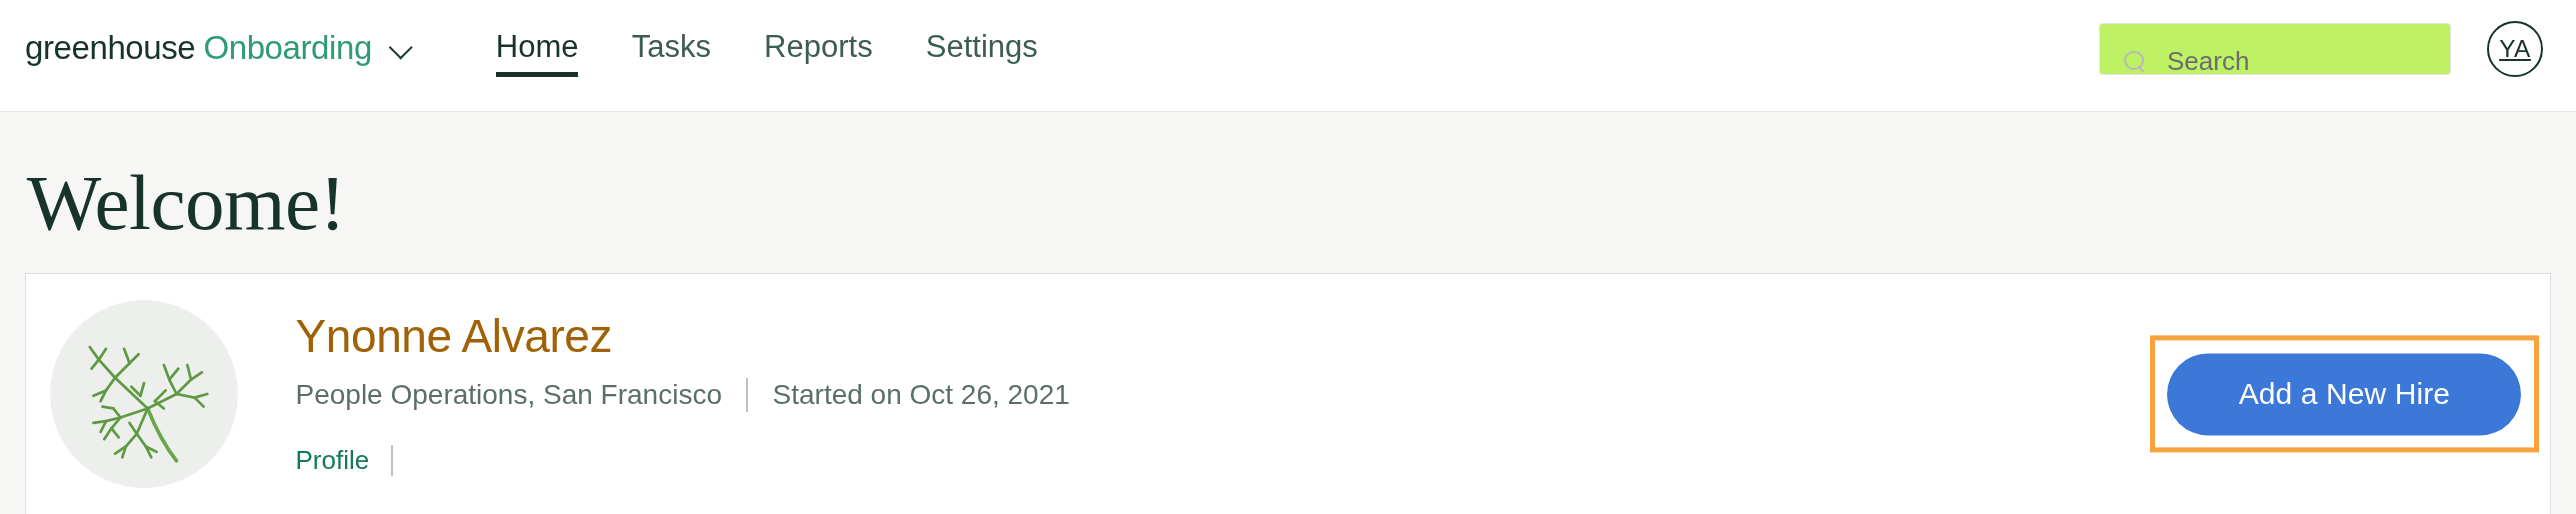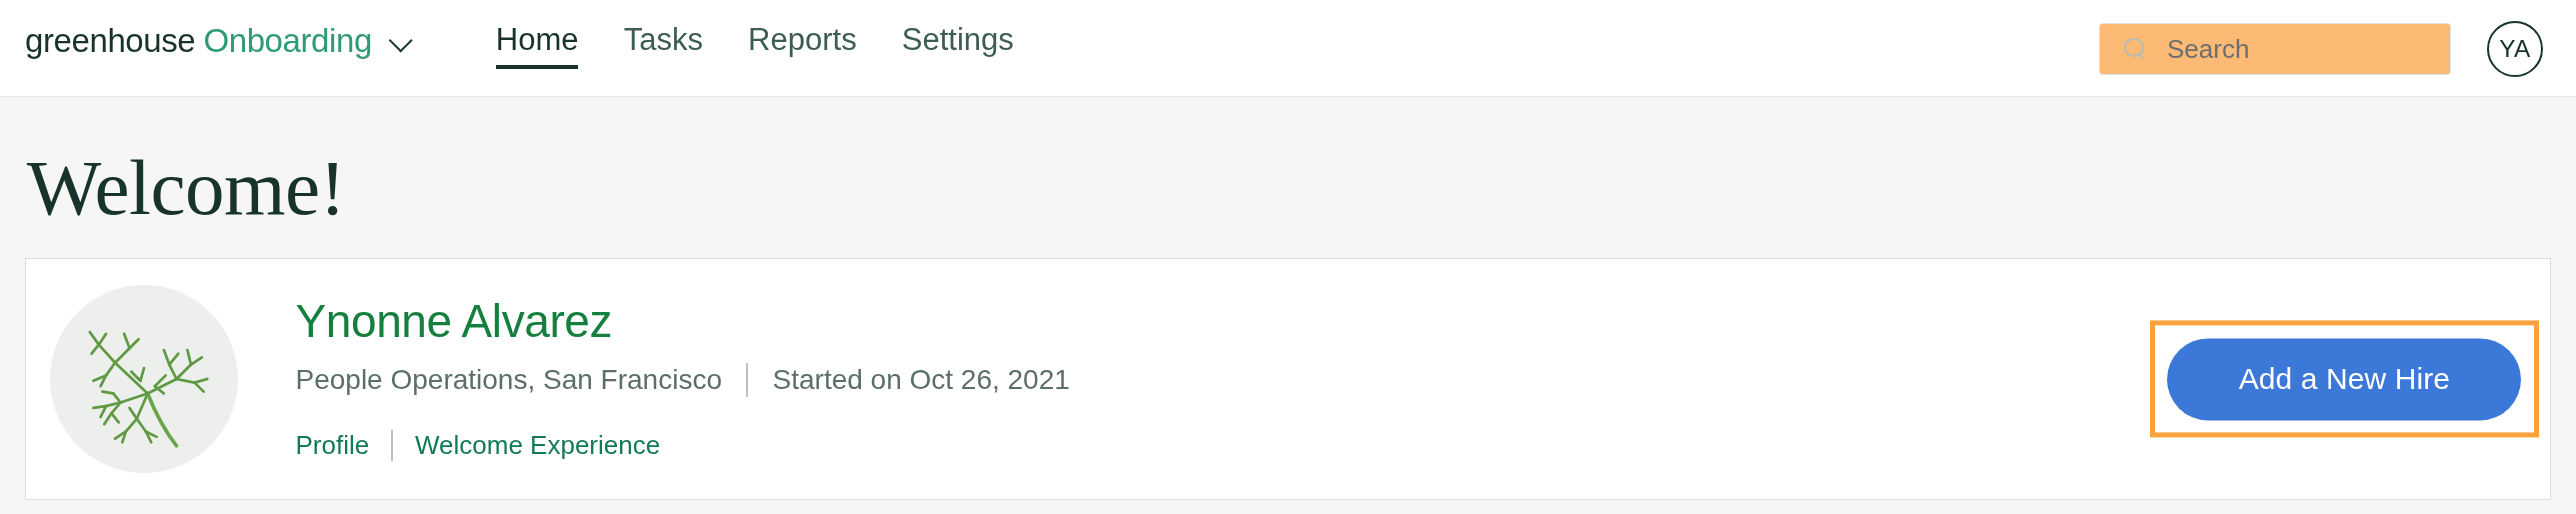--- a/index.html
+++ b/index.html
@@ -13,21 +13,21 @@
   body {
     background: #f6f6f5;
     font-family: "Liberation Sans", sans-serif;
     color: #1d3b32;
     -webkit-font-smoothing: antialiased;
   }
 
   
   .header {
     position: relative;
-    height: 97px;
+    height: 112px;
     background: #ffffff;
     border-bottom: 1.8px solid #e3e7e5;
     display: flex;
     align-items: center;
     padding: 0 0 16px 25px;
   }
 
   .brand {
     display: flex;
     align-items: center;
@@ -61,21 +61,21 @@
     width: 15.4px;
     height: 15.4px;
     border-right: 2.7px solid #1d3b32;
     border-bottom: 2.7px solid #1d3b32;
     transform: rotate(45deg);
   }
 
   .nav {
     display: flex;
     align-items: center;
-    gap: 0;
+    gap: 8px;
     margin-left: 58px;
     flex: 0 0 auto;
   }
 
   .nav-tab {
     position: relative;
     font-size: 31px;
     line-height: 1;
     color: #3d5c52;
     padding: 12.6px 22.6px 14.5px 22.6px;
@@ -101,23 +101,23 @@
     display: flex;
     align-items: center;
     gap: 0;
   }
 
   .search-box {
     width: 352px;
     height: 52px;
     border: 1.8px solid #e0e5e2;
     border-radius: 3.6px;
-    background: #fdba74;
-    display: flex;
-    align-items: center;
+    background: #bef264;
+    display: flex;
+    align-items: flex-end;
     padding: 0 14.5px 0 23.5px;
     cursor: text;
   }
 
   .search-icon {
     width: 23.5px;
     height: 23.5px;
     flex: 0 0 auto;
     position: relative;
     margin-right: 20px;
@@ -155,20 +155,21 @@
     color: #17332b;
     font-size: 24.4px;
     letter-spacing: 0.5px;
     display: flex;
     align-items: center;
     justify-content: center;
     cursor: pointer;
     margin-left: 36px;
     margin-right: 33px;
     flex: 0 0 auto;
+    text-decoration: underline;
   }
 
   
   .page {
     padding: 0 25px;
   }
 
   .page-title {
     font-family: "Liberation Serif", serif;
     font-size: 79px;
@@ -202,21 +203,21 @@
 
   .hire-info {
     margin-left: 58px;
     flex: 1 1 auto;
     min-width: 0;
   }
 
   .hire-name {
     font-size: 46px;
     line-height: 1.05;
-    color: #15803d;
+    color: #a16207;
     letter-spacing: -0.4px;
     white-space: nowrap;
   }
 
   .hire-meta {
     display: flex;
     align-items: center;
     margin-top: 17px;
     font-size: 28px;
     line-height: 1;
@@ -371,21 +372,20 @@
 
       <div class="hire-meta">
         <span>People Operations, San Francisco</span>
         <span class="divider"></span>
         <span>Started on Oct 26, 2021</span>
       </div>
 
       <div class="hire-links">
         <a>Profile</a>
         <span class="divider"></span>
-        <a>Welcome Experience</a>
       </div>
     </div>
 
     <div class="action-highlight">
       <button class="add-hire-button">Add a New Hire</button>
     </div>
 
   </div>
 
 </div>

